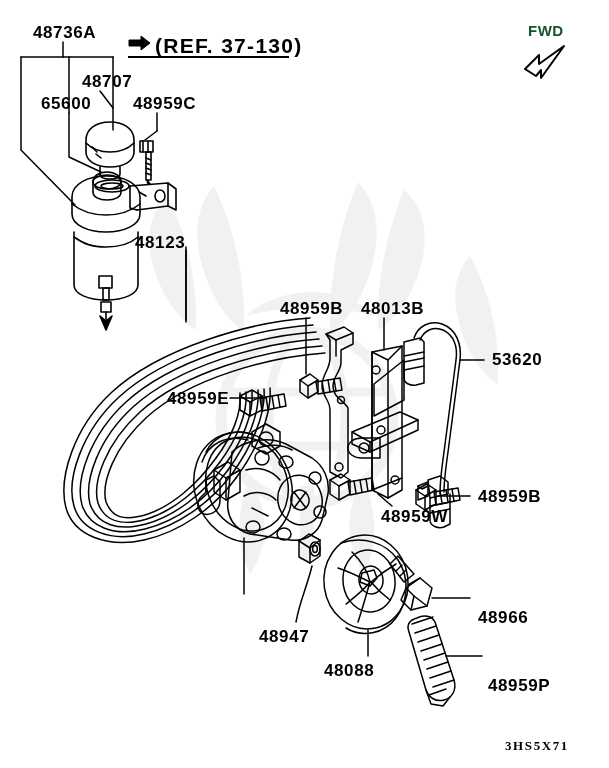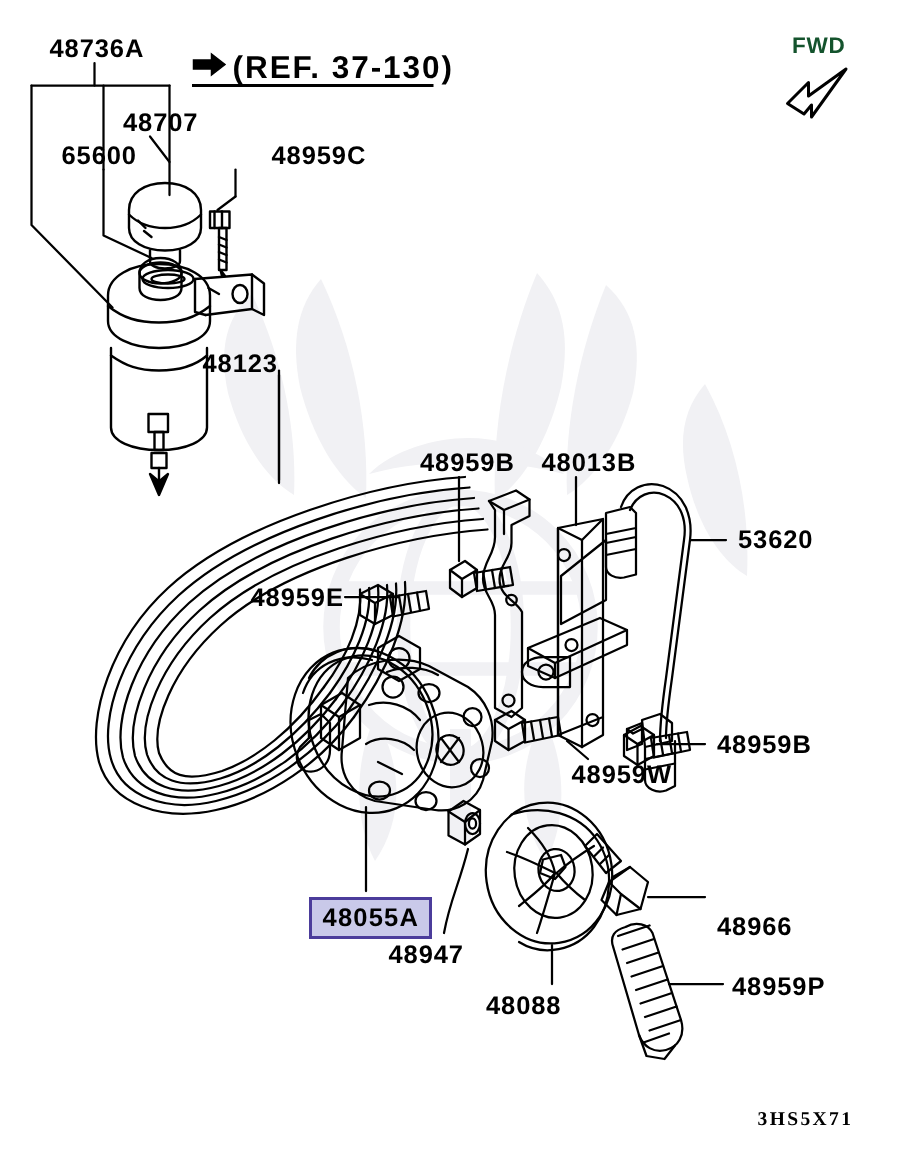--- a/index.html
+++ b/index.html
@@ -377,33 +377,32 @@
   </g>
 
   <g fill="#fff" stroke="#000" stroke-width="2" stroke-linejoin="round">
     <path d="M564,46 L539,64 L539,55 L525,69 L536,76 L541,70 L541,78 Z"></path>
   </g>
 </svg>
 
 <div class="lbl" style="left:33px;top:24px;">48736A</div>
 <div class="lbl" style="left:82px;top:73px;">48707</div>
 <div class="lbl" style="left:41px;top:95px;">65600</div>
-<div class="lbl" style="left:133px;top:95px;margin-left:48px;">48959C</div>
+<div class="lbl" style="left:133px;top:95px;">48959C</div>
 <div class="lbl" style="left:135px;top:234px;">48123</div>
 <div class="lbl" style="left:280px;top:300px;">48959B</div>
 <div class="lbl" style="left:361px;top:300px;">48013B</div>
 <div class="lbl" style="left:492px;top:351px;">53620</div>
 <div class="lbl" style="left:167px;top:390px;">48959E</div>
 <div class="lbl" style="left:478px;top:488px;">48959B</div>
 <div class="lbl" style="left:381px;top:508px;">48959W</div>
-<div class="lbl hl" style="left:206px;top:598px;">48055A</div>
 <div class="lbl" style="left:259px;top:628px;">48947</div>
 <div class="lbl" style="left:324px;top:662px;text-align:right;">48088</div>
 <div class="lbl" style="left:478px;top:609px;">48966</div>
-<div class="lbl" style="left:488px;top:649px;">48959P</div>
+<div class="lbl" style="left:488px;top:677px;">48959P</div>
 
 <div class="ref" style="left:155px;top:35px;">(REF. 37-130)</div>
 
 <div class="fwd" style="left:528px;top:22px;">FWD</div>
 
 <div class="code" style="left:505px;top:738px;">3HS5X71</div>
 
 </div>
 
 </body></html>

